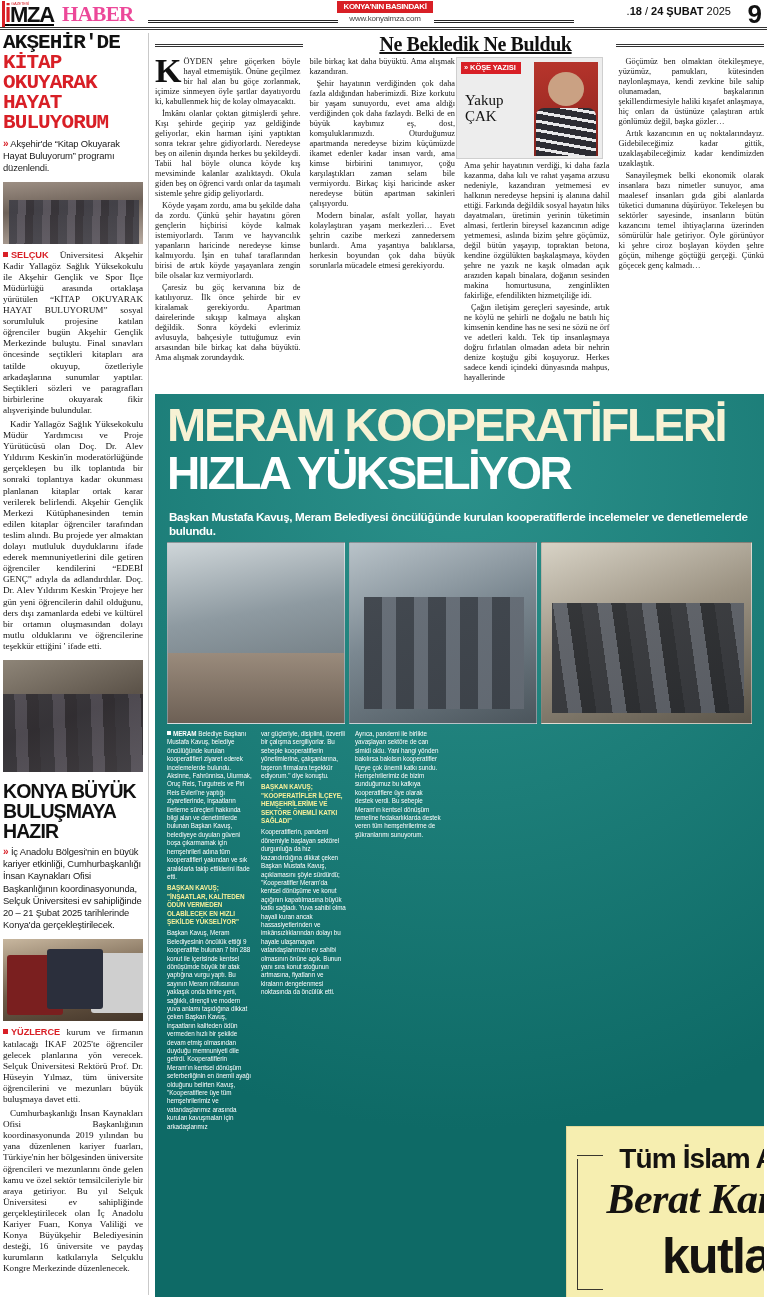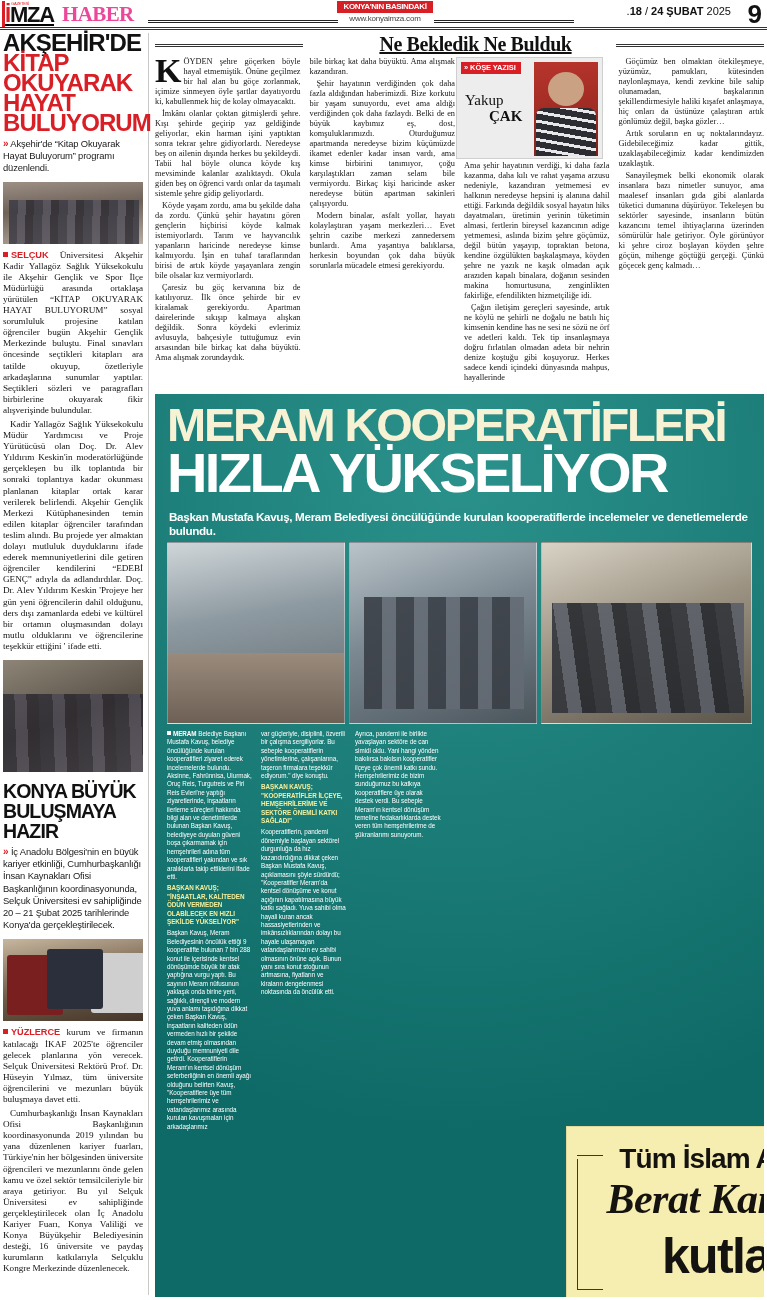--- a/index.html
+++ b/index.html
@@ -67,22 +67,22 @@
     border-top: 1px solid #333; border-bottom: 1px solid #333;
   }
 
   
   .leftcol {
     position: absolute; left: 3px; top: 33px; width: 146px; height: 1262px;
     border-right: 1px solid #c9c9c9;
     padding-right: 5px;
   }
   .hl-a {
-    font-family: Liberation Sans, sans-serif; font-weight: bold;
-    font-size: 24px; line-height: 20px; letter-spacing: -0.9px; color: #111;
+    font-family: Liberation Mono, monospace; font-weight: bold;
+    font-size: 21px; line-height: 20px; letter-spacing: -0.9px; color: #111;
   }
   .hl-a .red { color: #d81f26; }
   .deck {
     margin-top: 5px;
     font-family: "Liberation Sans", sans-serif; font-size: 9.4px;
     line-height: 12.2px; color: #1a1a1a; letter-spacing: -0.15px;
   }
   .deck .chev { color: #d81f26; font-weight: bold; font-size: 10px; }
   .photo { width: 100%; position: relative; overflow: hidden; }
   .p1 { height: 62px; margin-top: 7px;
@@ -150,21 +150,21 @@
     background: #d81f26; color: #fff;
     font-family: "Liberation Sans", sans-serif; font-weight: bold; font-size: 7.5px;
     line-height: 12px; letter-spacing: -0.1px;
   }
   .kose-badge .dbl { color: #fff; margin-right: 2px; }
   .author-name {
     position: absolute; left: 8px; top: 34px;
     font-family: "Liberation Serif", serif; font-size: 15px;
     line-height: 16px; color: #111;
   }
-  .author-name b { font-weight: bold; margin-left: 24px; }
+  .author-name b { font-weight: normal; }
   .author-photo {
     position: absolute; right: 4px; top: 4px; width: 64px; height: 94px;
     background: linear-gradient(170deg,#b8352c 0%,#9e2b24 55%,#7d211c 100%);
     overflow: hidden;
   }
   .author-photo::before { content:""; position:absolute; left:14px; top:10px;
     width:36px; height:34px; border-radius:50%; background:#caa183; }
   .author-photo::after { content:""; position:absolute; left:2px; top:46px;
     width:60px; height:48px; background:#2c2c33;
     background-image: repeating-linear-gradient(10deg,#2c2c33 0 6px,#e8e8ea 6px 9px); border-radius:8px 8px 0 0; }
@@ -178,21 +178,21 @@
   }
   .teal-h1 {
     position: absolute; left: 12px; top: 8px; width: 590px;
     font-family: "Liberation Sans", sans-serif; font-weight: bold;
     font-size: 47px; line-height: 45px; letter-spacing: -2.2px;
     color: #f7f2d4; white-space: nowrap;
   }
   .teal-h2 {
     position: absolute; left: 12px; top: 50px; width: 600px;
     font-family: "Liberation Sans", sans-serif; font-weight: bold;
-    font-size: 56px; line-height: 58px; letter-spacing: -2.6px;
+    font-size: 46px; line-height: 58px; letter-spacing: -2.6px;
     color: #ffffff; white-space: nowrap;
   }
   .teal-deck {
     position: absolute; left: 14px; top: 116px; width: 580px;
     font-family: "Liberation Sans", sans-serif; font-weight: bold;
     font-size: 11.7px; line-height: 13.5px; color: #ffffff; letter-spacing: -0.35px;
   }
 
   
   .tp { position: absolute; overflow: hidden; border: 1px solid rgba(255,255,255,.25); }
@@ -338,21 +338,21 @@
       <p class="noind">bile birkaç kat daha büyüktü. Ama alışmak kazandıran.</p>
       <p>Şehir hayatının verdiğinden çok daha fazla aldığından haberimizdi. Bize korkutu bir yaşam sunuyordu, evet ama aldığı verdiğinden çok daha fazlaydı. Belki de en büyük kaybımız eş, dost, komşuluklarımızdı. Oturduğumuz apartmanda neredeyse bizim küçümüzde ikamet edenler kadar insan vardı, ama kimse birbirini tanımıyor, çoğu karşılaştıkları zaman selam bile vermiyordu. Birkaç kişi haricinde asker neredeyse bütün apartman sakinleri çalışıyordu.</p>
       <p>Modern binalar, asfalt yollar, hayatı kolaylaştıran yaşam merkezleri… Evet şehrin cazibe merkezi zannedersem bunlardı. Ama yaşantıya balıklarsa, herkesin boyundan çok daha büyük sorunlarla mücadele etmesi gerekiyordu.</p>
     </div>
     <div class="ccol" style="padding-top:104px">
       <p class="noind">Ama şehir hayatının verdiği, ki daha fazla kazanma, daha kılı ve rahat yaşama arzusu nedeniyle, kazandıran yetmemesi ev halkının neredeyse hepsini iş alanına dahil ettiği. Farkında değildik sosyal hayatın hiks dayatmaları, üretimin yerinin tüketimin almasi, fertlerin bireysel kazancının adige yetmemesi, aslında bizim şehre göçümüz, değil bütün yaşayıp, topraktan betona, kendine özgülükten başkalaşmaya, köyden şehre ne yazık ne kaşık olmadan açık arazıden kapalı binalara, doğanın sesinden makina homurtusuna, zenginlikten fakirliğe, efendilikten hizmetçiliğe idi.</p>
       <p>Çağın iletişim gereçleri sayesinde, artık ne köylü ne şehirli ne doğalu ne batılı hiç kimsenin kendine has ne sesi ne sözü ne örf ve adetleri kaldı. Tek tip insanlaşmaya doğru fırlatılan olmadan adeta bir nehrin denize koştuğu gibi koşuyoruz. Herkes sadece kendi içindeki dünyasında mahpus, hayallerinde</p>
     </div>
     <div class="ccol">
       <p>Göçümüz ben olmaktan ötekileşmeye, yüzümüz, pamukları, kütesinden naylonlaşmaya, kendi zevkine bile sahip olunamadan, başkalarının şekillendirmesiyle haliki kışafet anlaşmaya, hiç onları da üstünüze çalaştıran artık gönlümüz değil, başka gözler…</p>
-      <p>Artık soruların en uç noktalarındayız. Gidebileceğimiz kadar gittik, uzaklaşabileceğimiz kadar kendimizden uzaklaştık.</p>
+      <p>Artık kazancının en uç noktalarındayız. Gidebileceğimiz kadar gittik, uzaklaşabileceğimiz kadar kendimizden uzaklaştık.</p>
       <p>Sanayileşmek belki ekonomik olarak insanlara bazı nimetler sunuyor, ama maalesef insanları gıda gibi alanlarda tüketici dumanına düşürüyor. Tekeleşen bu sektörler sayesinde, insanların bütün kazancını temel ihtiyaçlarına üzerinden sömürülür hale getiriyor. Öyle görünüyor ki şehre ciroz boşlayan köyden şehre göçün, mihenge göçtüğü gerçeği. Çünkü göçecek genç kalmadı…</p>
     </div>
   </div>
 
   <div class="authorcard">
     <div class="kose-badge">
       <span class="dbl">»</span><span>KÖŞE YAZISI</span>
     </div>
     <div class="author-name">
       <span>Yakup</span><br>

